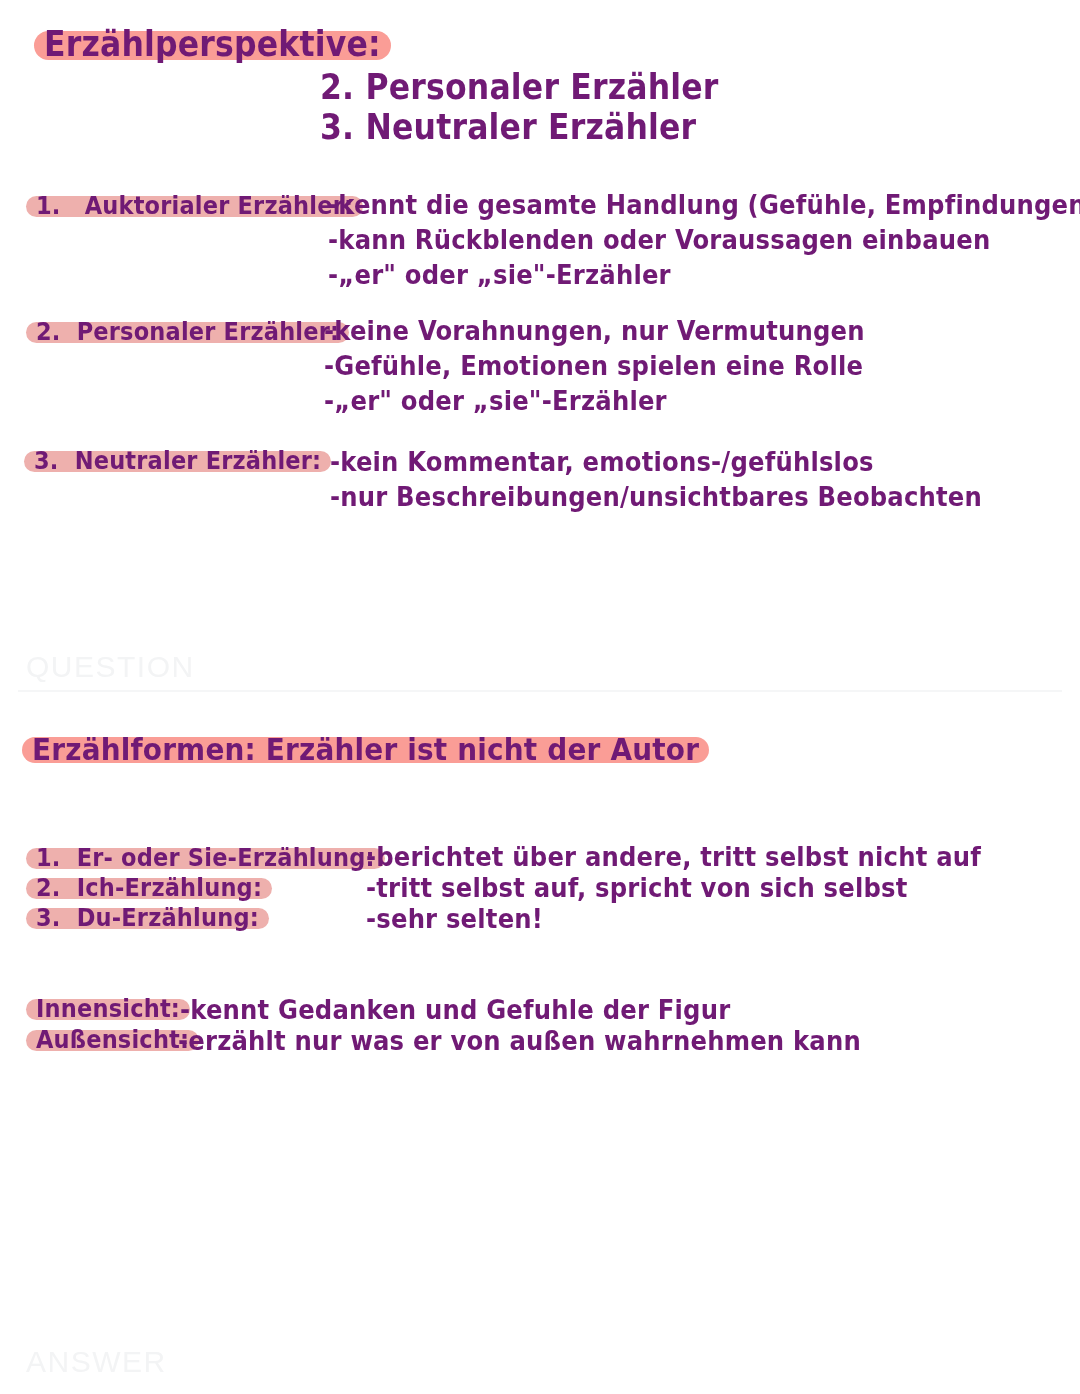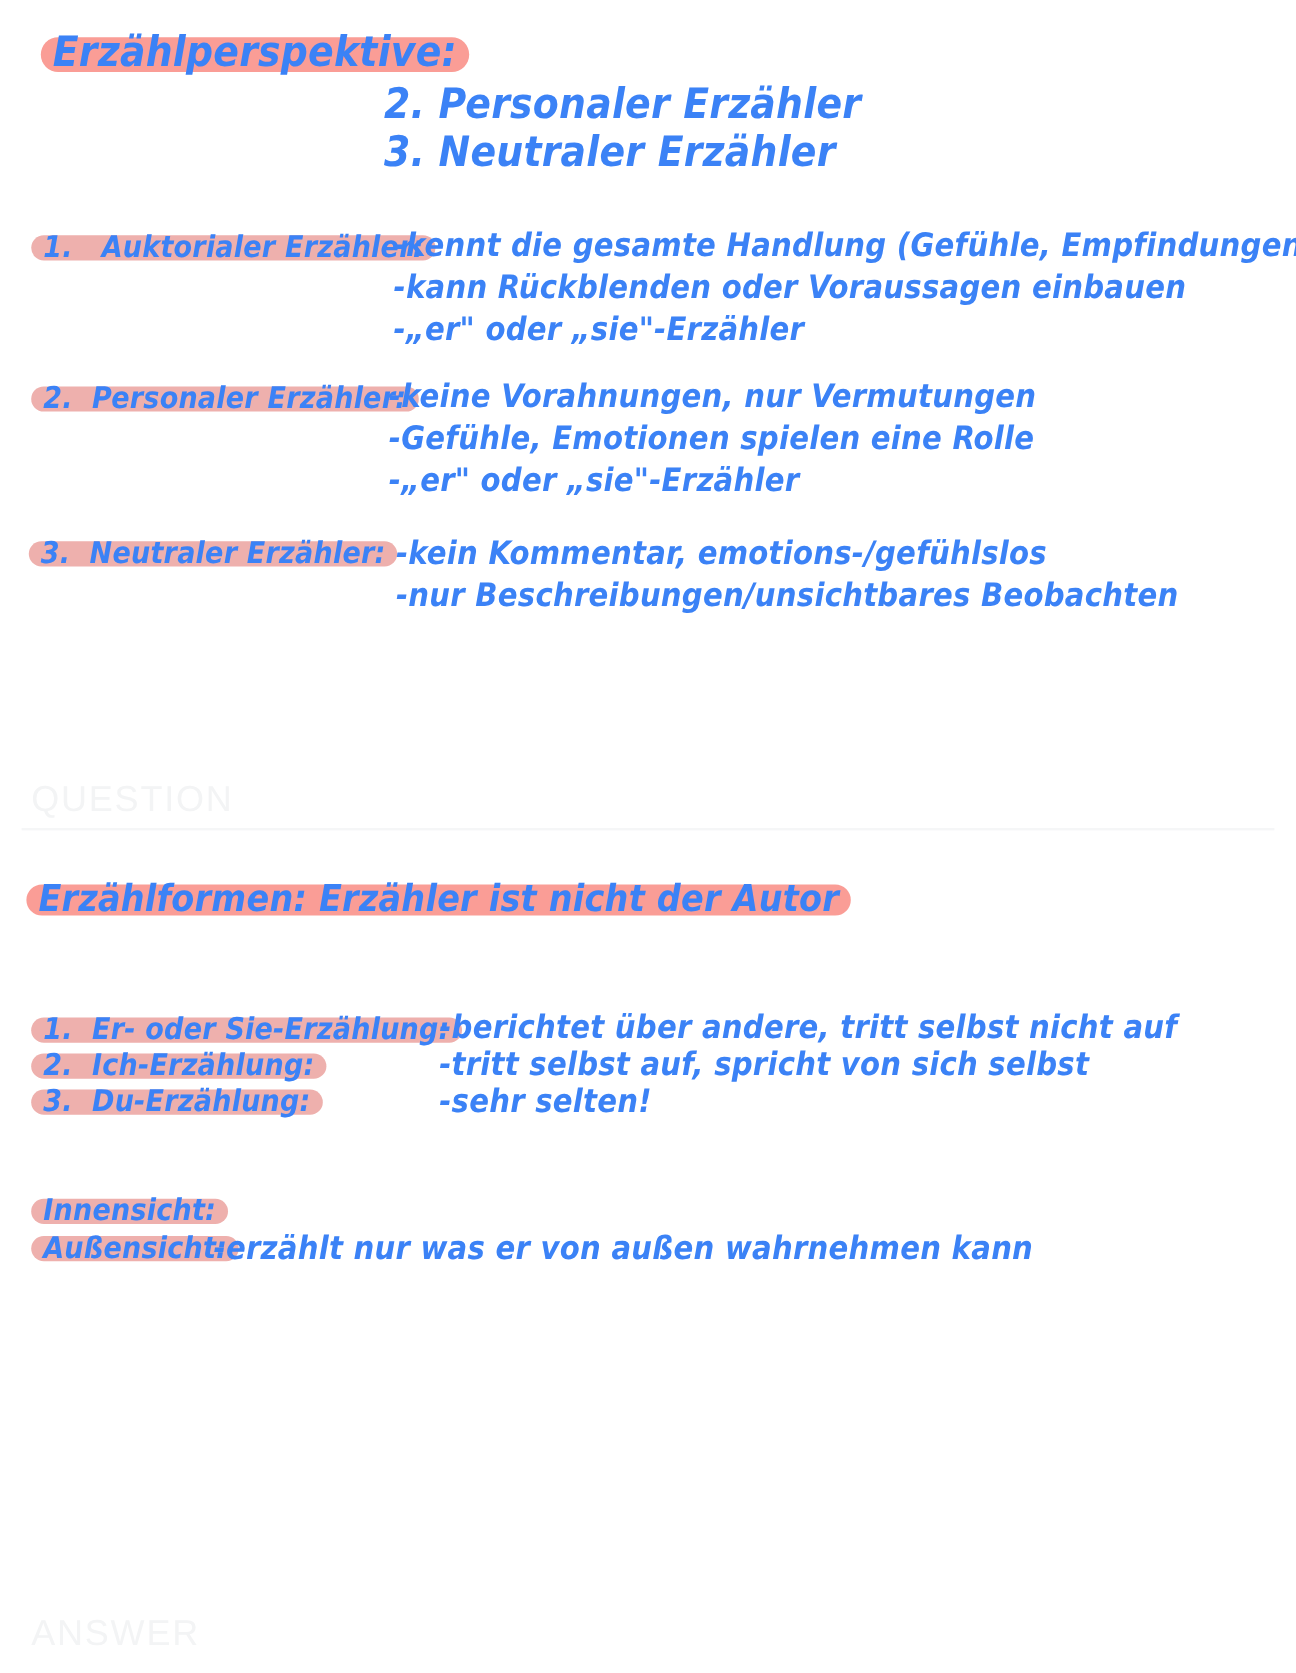--- a/index.html
+++ b/index.html
@@ -22,23 +22,22 @@
     position: absolute;
     inset: 0;
   }
 
   
   .hand {
     font-family: "DejaVu Sans Condensed", "DejaVu Sans", sans-serif;
     font-weight: 700;
     font-stretch: condensed;
     letter-spacing: 0.2px;
-    color: #3b82f6;
+    color: #701a75;
     white-space: pre;
-    font-style: italic;
   }
 
   
   .hl {
     position: relative;
     display: inline-block;
     padding: 0 10px;
     z-index: 0;
     white-space: pre;
   }
@@ -179,20 +178,23 @@
   <div class="row label-col" style="left:26px; top:905px;">
     <span class="hand hl hl-soft"><span>3.</span><span class="txt">&nbsp;&nbsp;</span><span>Du-Erzählung:</span></span>
   </div>
   <div class="row body-line" style="left:366px; top:905px;">
     <span class="hand txt">-sehr selten!</span>
   </div>
 
   <div class="row label-col" style="left:26px; top:996px;">
     <span class="hand hl hl-soft">Innensicht:</span>
   </div>
+  <div class="row body-line" style="left:180px; top:996px;">
+    <span class="hand txt">-kennt Gedanken und Gefuhle der Figur</span>
+  </div>
 
   <div class="row label-col" style="left:26px; top:1027px;">
     <span class="hand hl hl-soft">Außensicht:</span>
   </div>
   <div class="row body-line" style="left:178px; top:1027px;">
     <span class="hand txt">-erzählt nur was er von außen wahrnehmen kann</span>
   </div>
 
   <div class="watermark" style="left:26px; top:1345px;">ANSWER</div>
 

